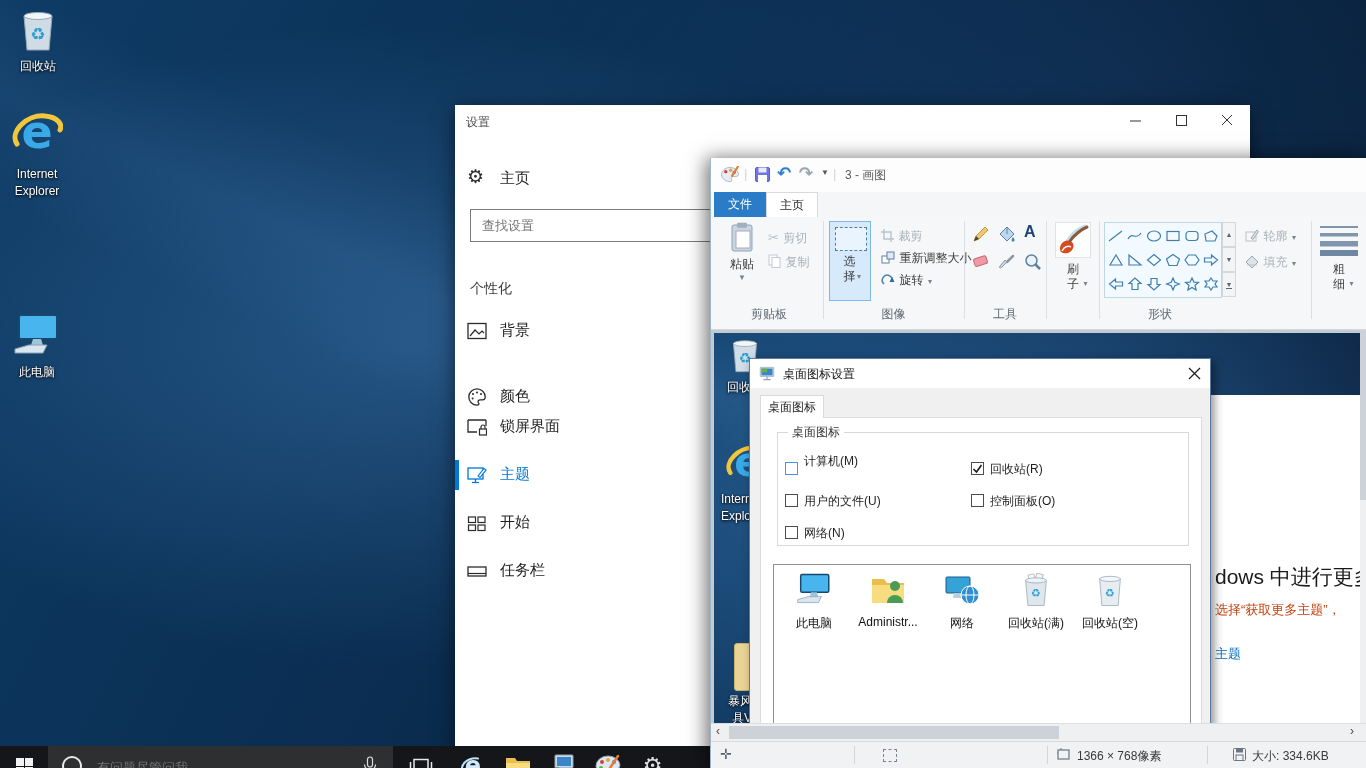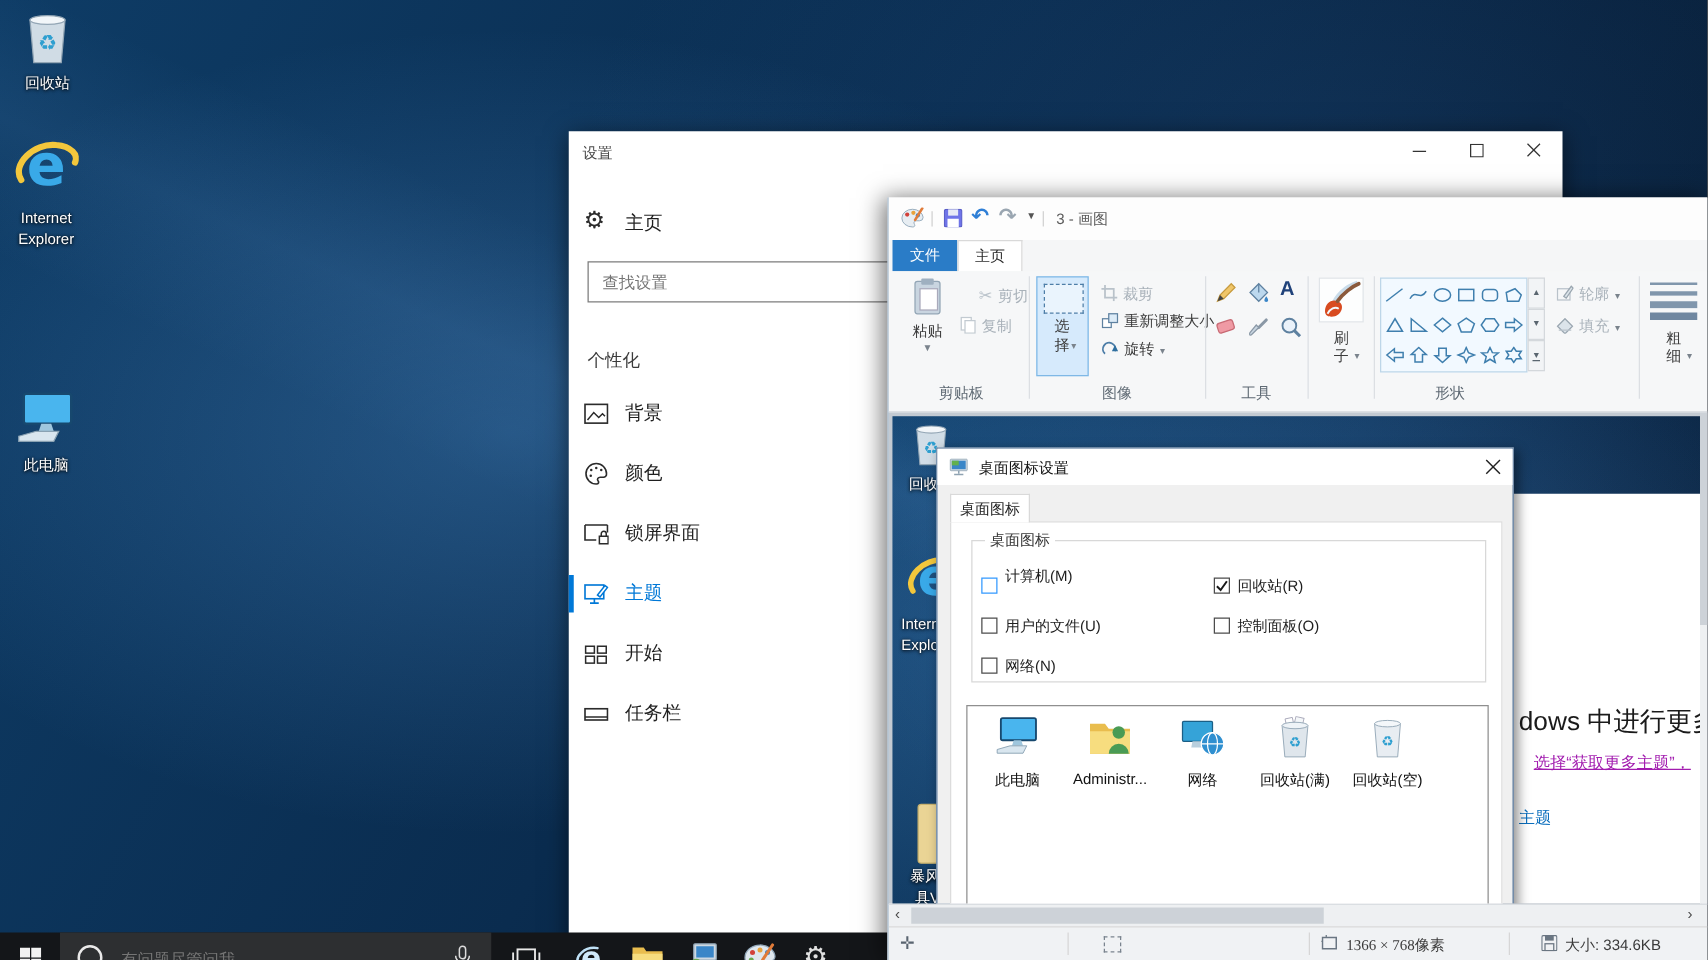--- a/index.html
+++ b/index.html
@@ -117,21 +117,21 @@
 
     <div class="abs" style="left:15px;top:175px;font-size:14px;color:#3b3b3b;">个性化</div>
 
     <div class="nav-item" style="top:202px;">
       <svg class="nav-ic" viewBox="0 0 20 20">
           <rect x="1" y="2.5" width="18" height="15" fill="none" stroke="#2b2b2b" stroke-width="1.3"></rect>
           <path d="M3,15 L8,9 L12,13 L15,10 L17,12" fill="none" stroke="#2b2b2b" stroke-width="1.2"></path>
         </svg>
       <span class="nav-tx">背景</span>
     </div>
-    <div class="nav-item" style="top:250px;padding-left:46px;">
+    <div class="nav-item" style="top:268px;padding-left:46px;">
       <svg class="nav-ic" viewBox="0 0 20 20">
           <path d="M10,1.8 a8.2,8.2 0 1 0 0,16.4 c2,0 2.4-1.4 1.4-2.6 c-1-1.2 0-2.8 1.8-2.8 l2.5,0 a2.5,2.5 0 0 0 2.5-2.8 A8.2,8.2 0 0 0 10,1.8 Z" fill="none" stroke="#2b2b2b" stroke-width="1.3"></path>
           <circle cx="6" cy="7" r="1" fill="#2b2b2b"></circle>
           <circle cx="10" cy="5.4" r="1" fill="#2b2b2b"></circle>
           <circle cx="14" cy="7" r="1" fill="#2b2b2b"></circle>
           <circle cx="5.6" cy="11.5" r="1" fill="#2b2b2b"></circle>
         </svg>
       <span class="nav-tx">颜色</span>
     </div>
     <div class="nav-item" style="top:298px;">
@@ -276,21 +276,21 @@
       <div class="rgroup" style="left:4px;width:108px;top:0;height:112px;">
         <div class="abs" style="left:8px;top:5px;width:38px;height:76px;text-align:center;">
           <svg width="24" height="30" viewBox="0 0 24 30">
             <rect x="2" y="3" width="20" height="26" rx="2" fill="#c9d5e0" stroke="#92a5b5"></rect>
             <rect x="7" y="0.8" width="10" height="5" rx="1" fill="#9fb0c0"></rect>
             <rect x="6" y="9" width="14" height="17" fill="#fff" stroke="#aab"></rect>
           </svg>
           <div class="ribtxt">粘贴</div>
           <div class="dd">▼</div>
         </div>
-        <div class="abs" style="left:53px;top:11px;margin-left:15px;">
+        <div class="abs" style="left:53px;top:11px;">
           <span style="font-size:13px;color:#b9c2ca;">✂</span>
           <span class="ribtxt dis">剪切</span>
         </div>
         <div class="abs" style="left:53px;top:35px;">
           <svg width="13" height="14" style="vertical-align:-2px;">
             <rect x="1" y="1" width="8" height="10" fill="#fff" stroke="#c2cad1"></rect>
             <rect x="4" y="3.5" width="8" height="10" fill="#fff" stroke="#c2cad1"></rect>
           </svg>
           <span class="ribtxt dis">复制</span>
         </div>
@@ -537,21 +537,21 @@
         </div>
 
         <div class="abs" style="left:0px;top:308px;width:60px;">
           <div class="abs" style="left:20px;top:2px;width:22px;height:46px;background:#ead495;border:1px solid #c9b26e;border-radius:3px;"></div>
           <div class="abs dsk-label" style="left:14px;top:52px;width:40px;text-align:left;">暴风</div>
           <div class="abs dsk-label" style="left:18px;top:69px;width:40px;text-align:left;">具V</div>
         </div>
 
         <div class="abs" style="left:497px;top:62px;width:320px;height:330px;background:#fff;">
           <div class="abs" style="left:4px;top:168px;font-size:21px;color:#1a1a1a;white-space:nowrap;">dows 中进行更多个</div>
-          <div class="abs" style="left:16px;top:206px;font-size:13px;color:#a21caf;white-space:nowrap;text-decoration:underline;">选择“获取更多主题”，</div>
+          <div class="abs" style="left:4px;top:206px;font-size:13px;color:#c2410c;white-space:nowrap;">选择“获取更多主题”，</div>
           <div class="abs" style="left:4px;top:250px;font-size:13px;color:#0a6ebd;white-space:nowrap;">主题</div>
         </div>
 
         <div class="abs" style="left:35px;top:25px;width:462px;height:400px;background:#f0f0f0;border:1px solid #5b7a9d;box-sizing:border-box;box-shadow:3px 3px 9px rgba(0,0,0,.45);">
 
           <div class="abs" style="left:0;top:0;right:0;height:29px;background:#fff;">
             <svg class="abs" style="left:9px;top:7px;" width="16" height="15" viewBox="0 0 26 24">
               <rect x="2" y="2" width="22" height="15" rx="1" fill="#cdd8e2" stroke="#8fa3b2"></rect>
               <rect x="4" y="4" width="18" height="11" fill="#3a86c8"></rect>
               <rect x="4" y="4" width="9" height="6" fill="#62b04e"></rect>
@@ -652,21 +652,21 @@
 
     <div class="abs" style="left:0;top:583px;right:0;height:27px;background:#f0f2f4;border-top:1px solid #d9d9d9;box-sizing:border-box;">
       <span class="abs" style="left:9px;top:4px;font-size:14px;color:#5a6570;">✛</span>
       <div class="sdiv" style="left:143px;"></div>
       <div class="abs" style="left:172px;top:7px;width:12px;height:11px;border:1px dashed #7a848e;"></div>
       <div class="sdiv" style="left:336px;"></div>
       <svg class="abs" style="left:346px;top:6px;" width="14" height="13">
         <rect x="1" y="2" width="11" height="9" fill="none" stroke="#6a7682" stroke-width="1.2"></rect>
         <path d="M4,2 V0 M1,5 H0" stroke="#6a7682"></path>
       </svg>
-      <span class="abs statxt" style="left:366px;top:6px;font-family:Liberation Serif, serif;">1366 × 768像素</span>
+      <span class="abs statxt" style="left:366px;top:6px;">1366 × 768像素</span>
       <div class="sdiv" style="left:496px;"></div>
       <svg class="abs" style="left:522px;top:6px;" width="13" height="13">
         <rect x="0.5" y="0.5" width="12" height="12" rx="1" fill="none" stroke="#6a7682"></rect>
         <rect x="3" y="0.5" width="7" height="4" fill="#6a7682"></rect>
         <rect x="3" y="7" width="7" height="5.5" fill="none" stroke="#6a7682"></rect>
       </svg>
       <span class="abs statxt" style="left:541px;top:6px;">大小: 334.6KB</span>
     </div>
   </div>
 

